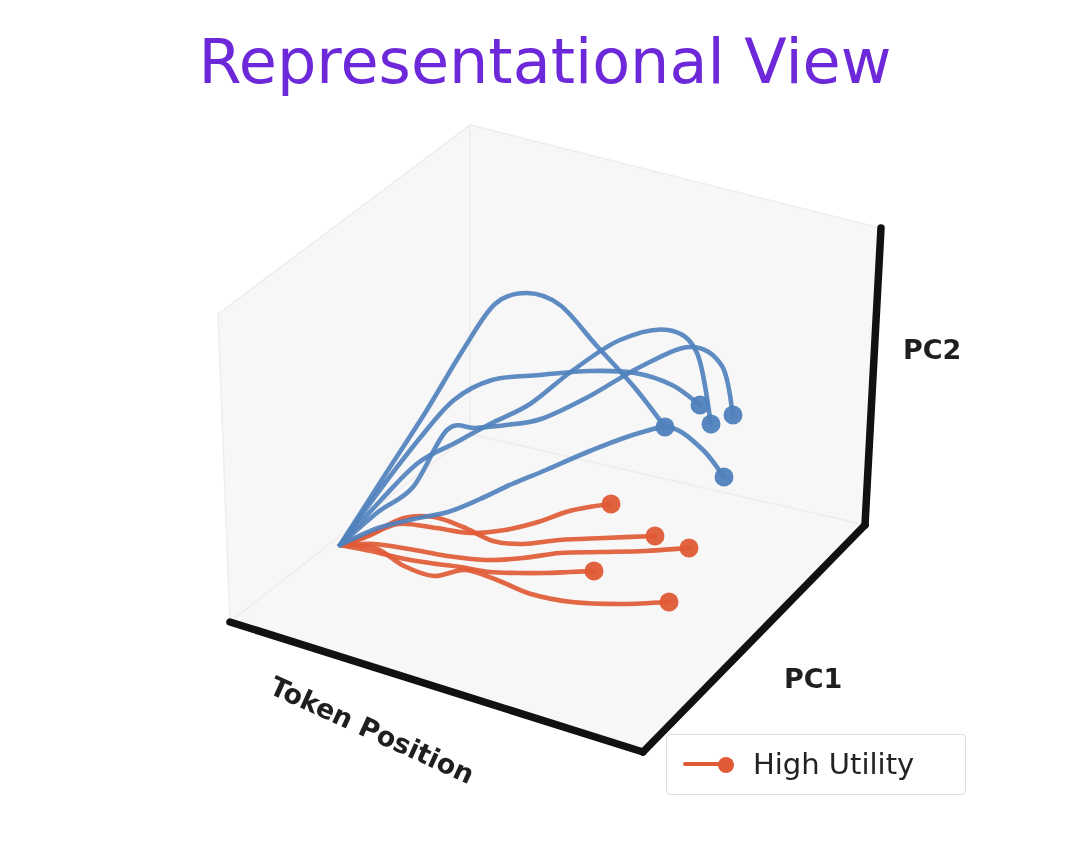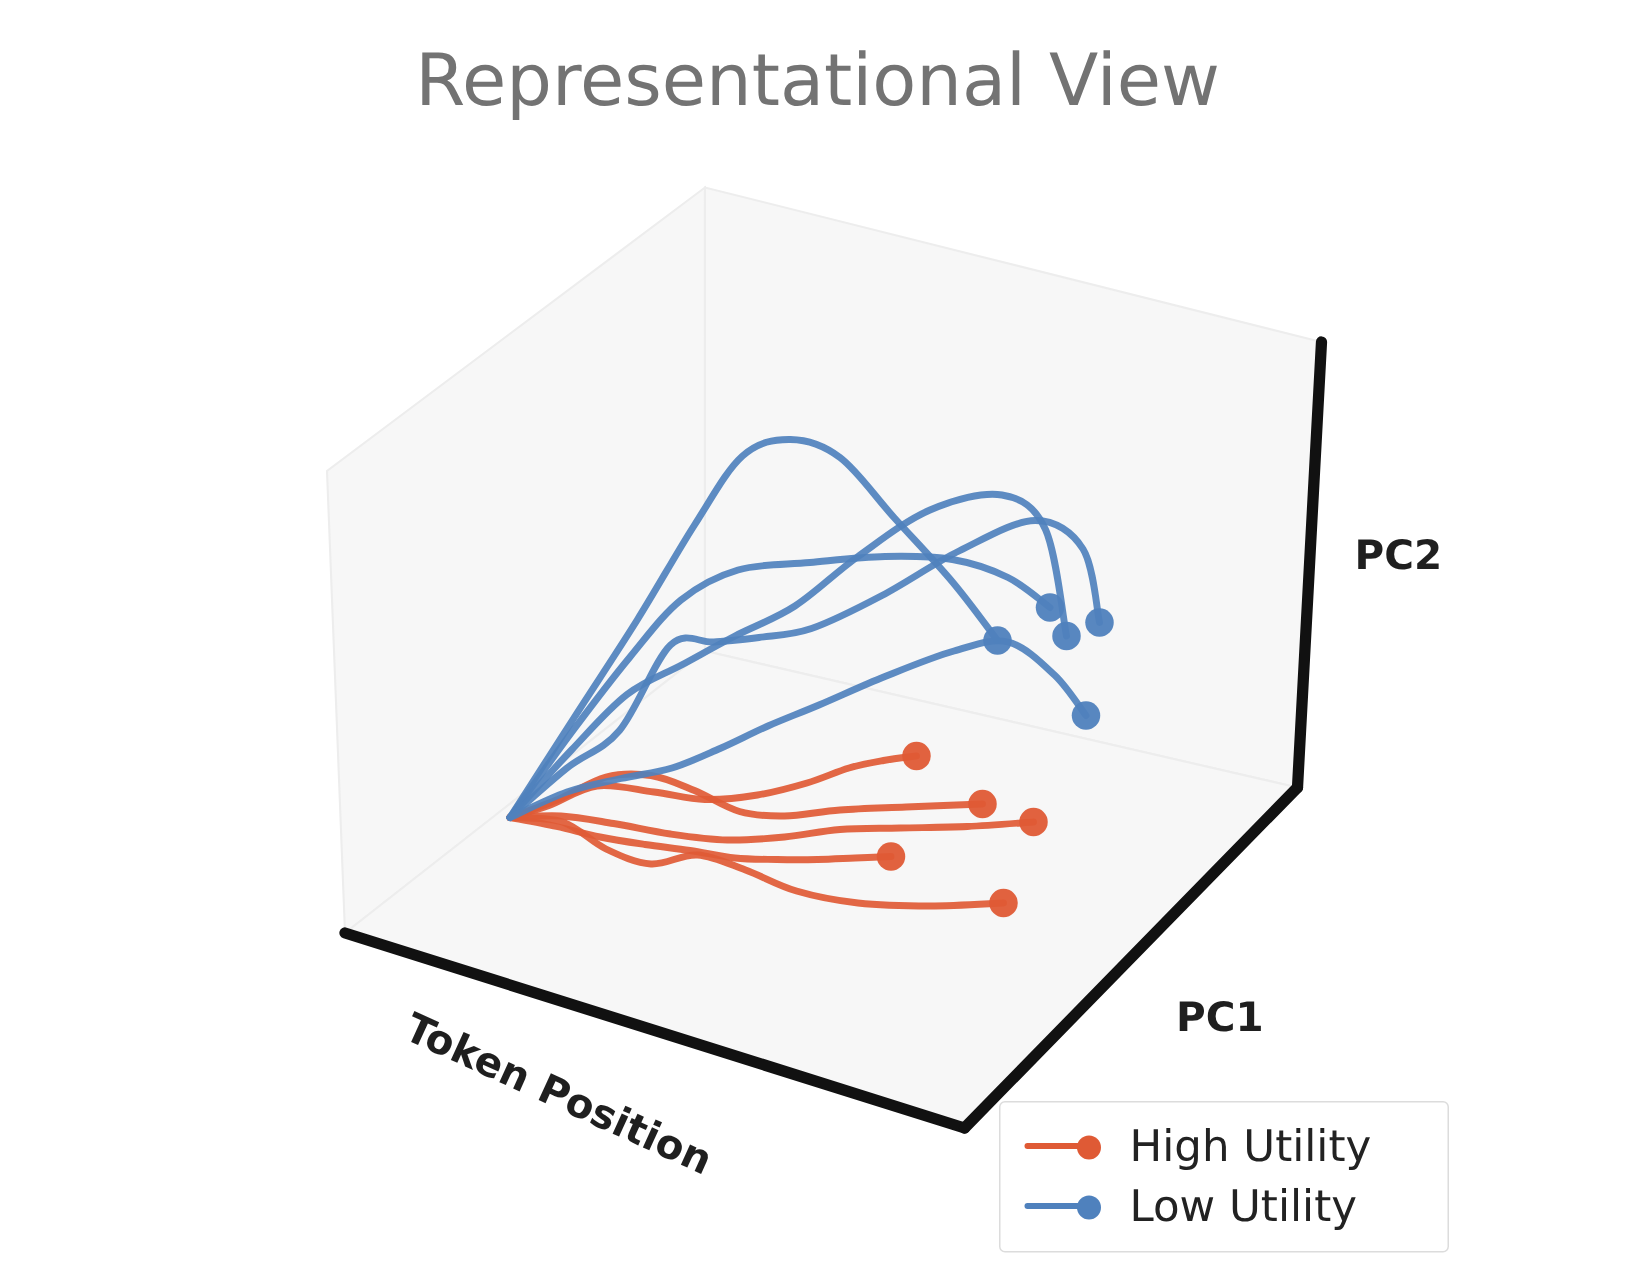--- a/index.html
+++ b/index.html
@@ -20,24 +20,24 @@
     top: 0;
     width: 1090px;
     height: 842px;
   }
   .fig-title {
     position: absolute;
     left: 0;
     top: 28px;
     width: 1090px;
     text-align: center;
-    font-size: 48px;
+    font-size: 62px;
     font-family: "DejaVu Sans", sans-serif;
     font-weight: 400;
-    color: #737373;
+    color: #6d28d9;
     letter-spacing: 0px;
     line-height: 1.1;
   }
   .axis-label {
     position: absolute;
     font-family: "DejaVu Sans", sans-serif;
     font-weight: bold;
     font-size: 27px;
     color: #1f1f1f;
     white-space: nowrap;
@@ -47,21 +47,21 @@
     top: 670px;
     transform: rotate(24.5deg);
     transform-origin: left top;
   }
   #label-pc1 {
     left: 784px;
     top: 663px;
   }
   #label-pc2 {
     left: 903px;
-    top: 355px;
+    top: 334px;
   }
   #legend {
     position: absolute;
     left: 666px;
     top: 734px;
     width: 300px;
     box-sizing: border-box;
     background: #ffffff;
     border: 1.2px solid #dcdcdc;
     border-radius: 4px;
@@ -157,22 +157,15 @@
   <div class="axis-label" id="label-pc2">PC2</div>
 
   <div id="legend">
     <div class="legend-row">
       <span class="legend-swatch">
         <span class="legend-line" id="lg-line-0" style="background: rgb(223, 90, 53);"></span>
         <span class="legend-dot" id="lg-dot-0" style="background: rgb(223, 90, 53);"></span>
       </span>
       <span class="legend-text">High Utility</span>
     </div>
-    <div class="legend-row">
-      <span class="legend-swatch">
-        <span class="legend-line" id="lg-line-1" style="background: rgb(79, 129, 189);"></span>
-        <span class="legend-dot" id="lg-dot-1" style="background: rgb(79, 129, 189);"></span>
-      </span>
-      <span class="legend-text">Low Utility</span>
-    </div>
   </div>
 
 </div>
 
 </body></html>

